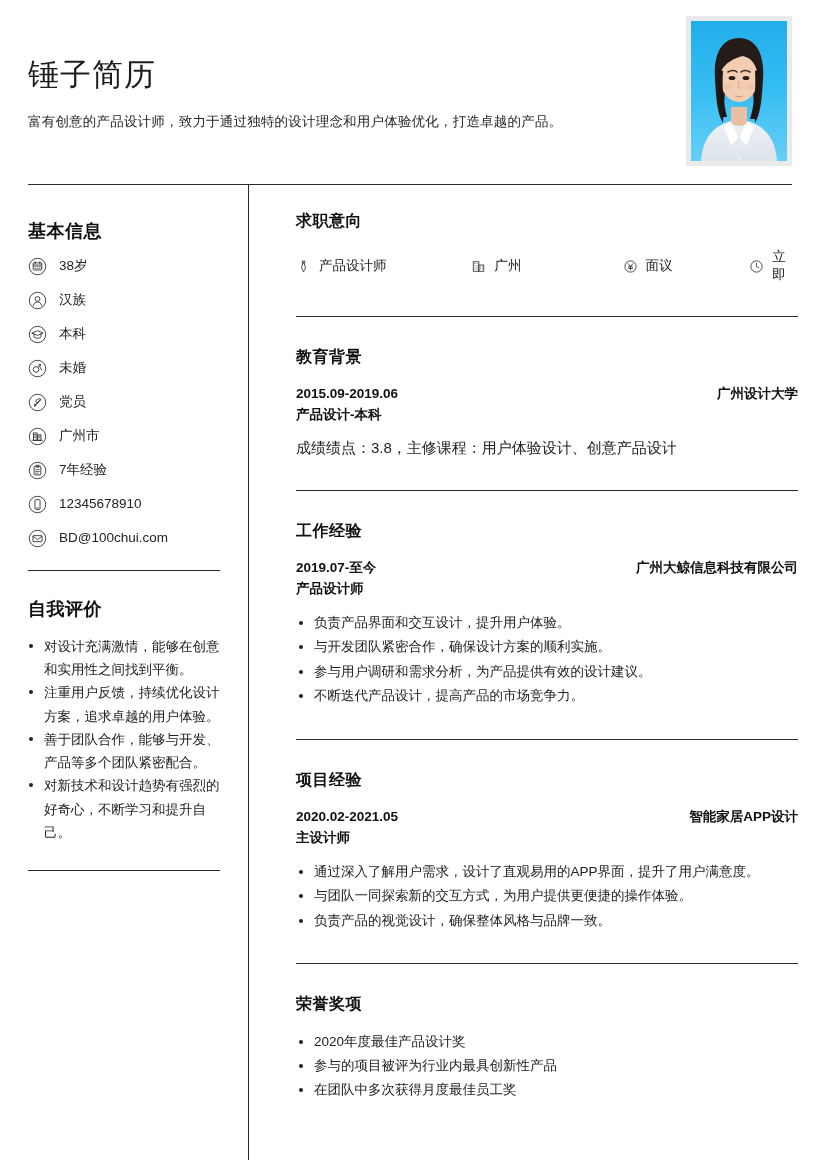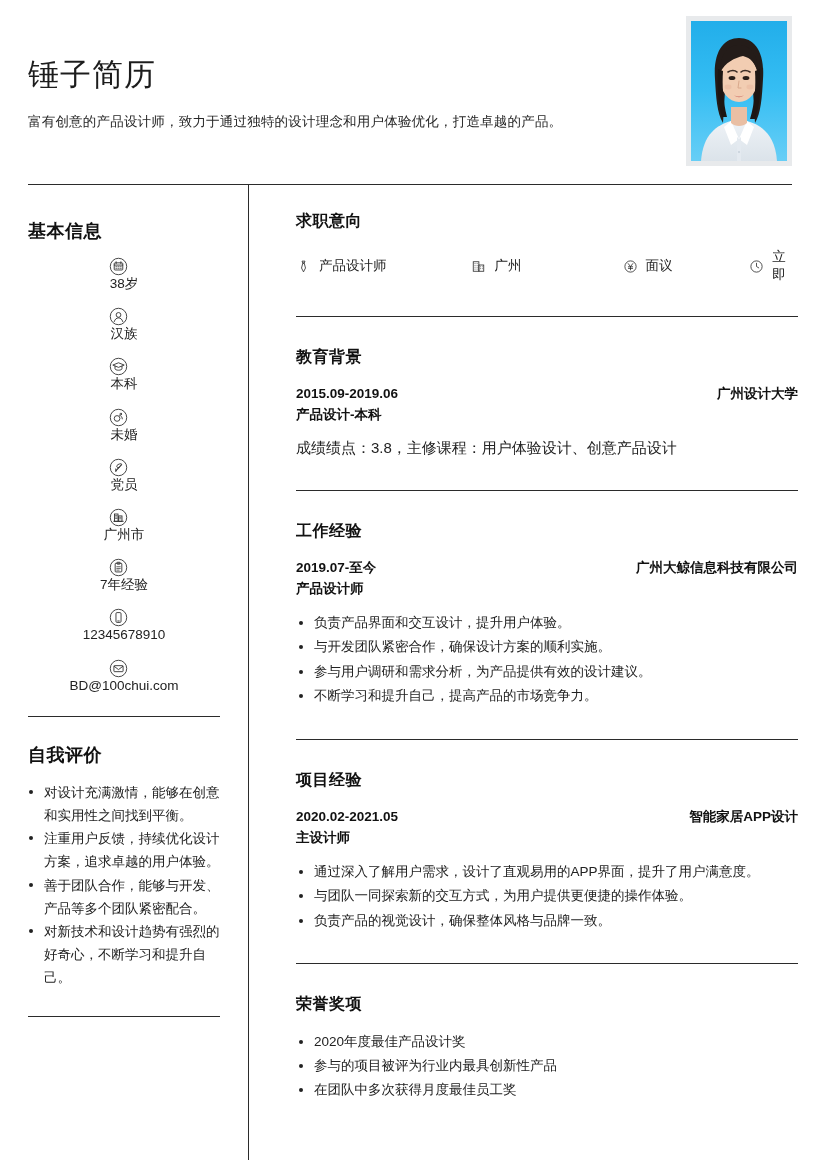--- a/index.html
+++ b/index.html
@@ -119,21 +119,20 @@
     margin: 0 0 14px 0;
     letter-spacing: 0.5px;
   }
   .info-list { list-style: none; margin: 0; padding: 0; }
   .info-item {
     display: flex;
     align-items: center;
     margin-bottom: 15px;
     font-size: 13.5px;
     color: #222;
-    flex-direction: column;
   }
   .info-item:last-child { margin-bottom: 8px; }
   .info-icon {
     width: 19px;
     height: 19px;
     flex: 0 0 19px;
     margin-right: 12px;
     display: block;
   }
   .info-icon svg { display: block; width: 19px; height: 19px; }
@@ -506,21 +505,21 @@
           <div class="entry-left">
             <div>2019.07-至今</div>
             <div>产品设计师</div>
           </div>
           <div class="entry-right">广州大鲸信息科技有限公司</div>
         </div>
         <ul class="bullets">
           <li>负责产品界面和交互设计，提升用户体验。</li>
           <li>与开发团队紧密合作，确保设计方案的顺利实施。</li>
           <li>参与用户调研和需求分析，为产品提供有效的设计建议。</li>
-          <li>不断学习和提升自己，提高产品的市场竞争力。</li>
+          <li>不断迭代产品设计，提高产品的市场竞争力。</li>
         </ul>
       </div>
 
       <div class="sec-rule" style="margin-top:32px;"></div>
 
       <div class="section" style="padding-top:30px;">
         <h2 class="section-heading">项目经验</h2>
         <div class="entry-head">
           <div class="entry-left">
             <div>2020.02-2021.05</div>

